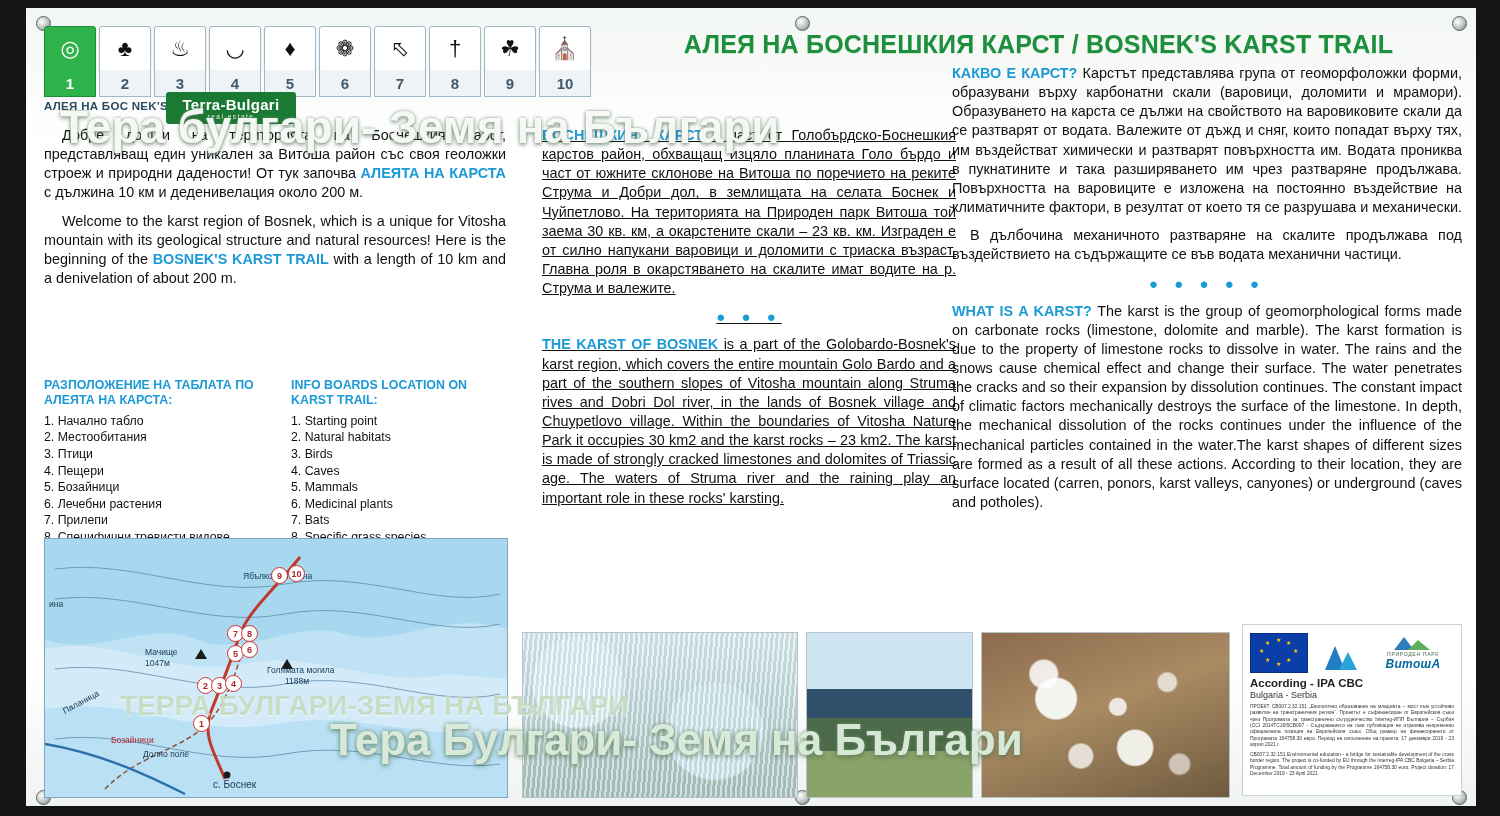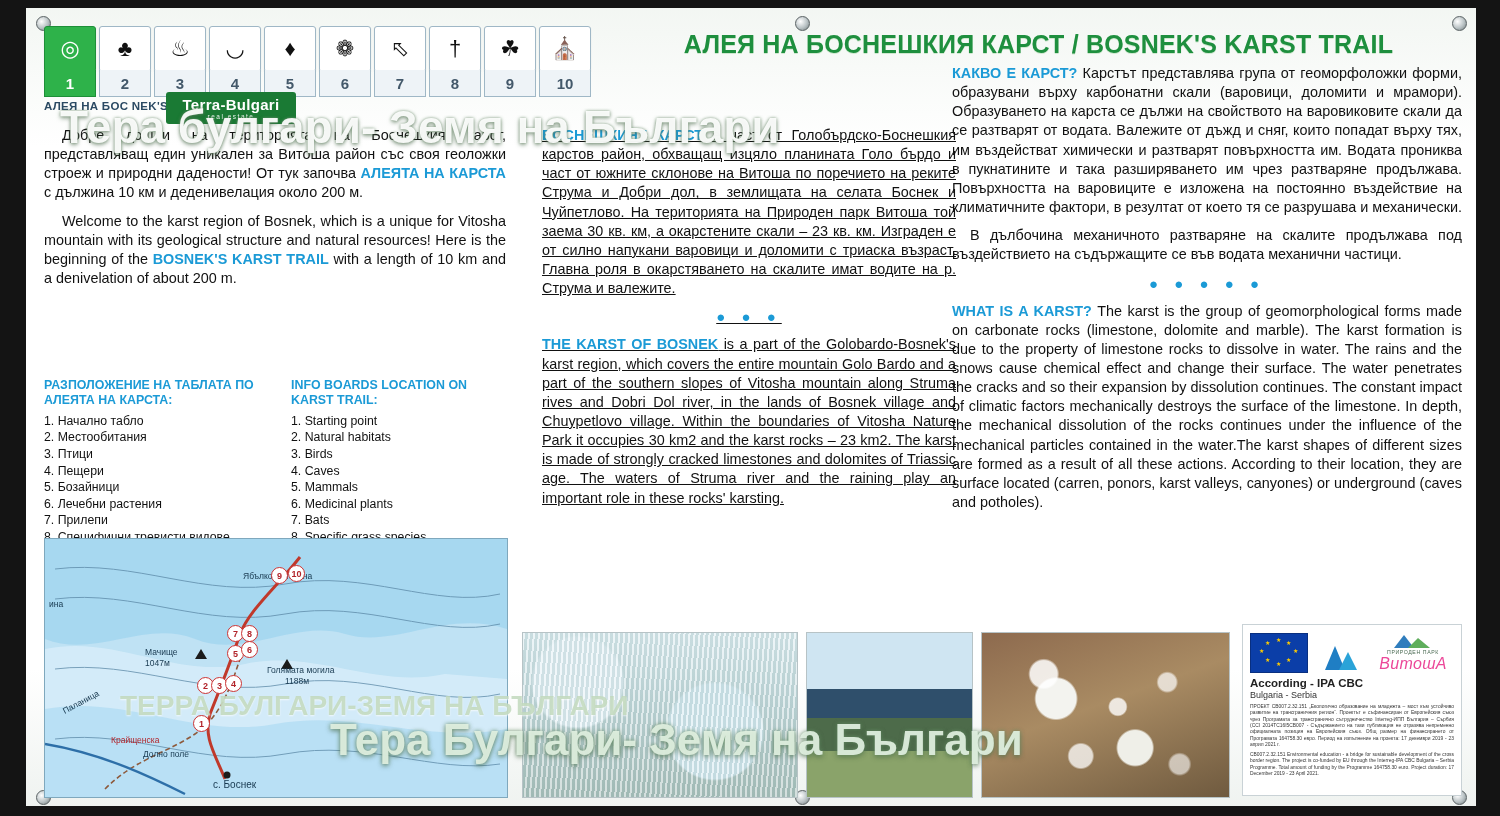--- a/index.html
+++ b/index.html
@@ -111,21 +111,21 @@
   
   .eubox{
     position:absolute;left:1216px;top:616px;width:220px;height:172px;background:#fff;
     border:1px solid #c9d2d6;padding:6px 7px;box-sizing:border-box;
   }
   .eu-top{display:flex;align-items:center;gap:6px;height:44px;}
   .eu-flag{width:56px;height:38px;background:#0b3ea8;position:relative;border:1px solid #092f80;}
   .eu-flag .star{position:absolute;width:4px;height:4px;color:#ffcc00;font-size:6px;line-height:4px;}
   .interreg{width:52px;height:38px;display:flex;align-items:flex-end;justify-content:center;}
   .vitosha{flex:1;height:40px;display:flex;flex-direction:column;align-items:center;justify-content:center;}
-  .vitosha .vt{font-size:16px;color:#ec4899;font-weight:normal;font-style:italic;letter-spacing:.3px;}
+  .vitosha .vt{font-size:12px;color:#0369a1;font-weight:bold;font-style:italic;letter-spacing:.3px;}
   .vitosha .vs{font-size:5.2px;color:#4a6a52;letter-spacing:.6px;}
   .eu-name{font-size:11.5px;color:#222;font-weight:bold;margin-top:2px;line-height:1.15;}
   .eu-name small{display:block;font-size:9px;font-weight:normal;color:#333;}
   .eu-text{font-size:4.9px;line-height:1.32;color:#333;margin-top:3px;text-align:justify;}
 
   
   .wm{position:absolute;font-weight:bold;pointer-events:none;white-space:nowrap;}
   .wm1{left:60px;top:100px;font-size:46px;color:rgba(255,255,255,.92);
        text-shadow:0 0 3px rgba(120,150,120,.85),0 2px 4px rgba(60,90,60,.55);}
   .wm2{left:120px;top:690px;font-size:28px;color:rgba(190,215,185,.82);
@@ -247,21 +247,21 @@
         <polygon points="236,130 242,120 248,130" fill="#1b1b1b"></polygon>
       </svg>
 
       <span class="map-label" style="left:198px;top:32px;">Ябълкова поляна</span>
       <span class="map-label" style="left:100px;top:108px;">Мачище</span>
       <span class="map-label" style="left:100px;top:119px;">1047м</span>
       <span class="map-label" style="left:222px;top:126px;">Голямата могила</span>
       <span class="map-label" style="left:240px;top:137px;">1188м</span>
       <span class="map-label" style="left:4px;top:60px;">ина</span>
       <span class="map-label" style="left:16px;top:158px;transform:rotate(-28deg);">Паланица</span>
-      <span class="map-label" style="left:66px;top:196px;color:#b2242a;">Крайщенска</span>
+      <span class="map-label" style="left:66px;top:196px;color:#b2242a;">Бозайници</span>
       <span class="map-label" style="left:98px;top:210px;">Долно поле</span>
       <span class="map-label" style="left:168px;top:240px;font-size:10px;">с. Боснек</span>
 
       <span class="map-num" style="left:226px;top:28px;">9</span>
       <span class="map-num" style="left:243px;top:26px;">10</span>
       <span class="map-num" style="left:182px;top:86px;">7</span>
       <span class="map-num" style="left:196px;top:86px;">8</span>
       <span class="map-num" style="left:182px;top:106px;">5</span>
       <span class="map-num" style="left:196px;top:102px;">6</span>
       <span class="map-num" style="left:152px;top:138px;">2</span>

